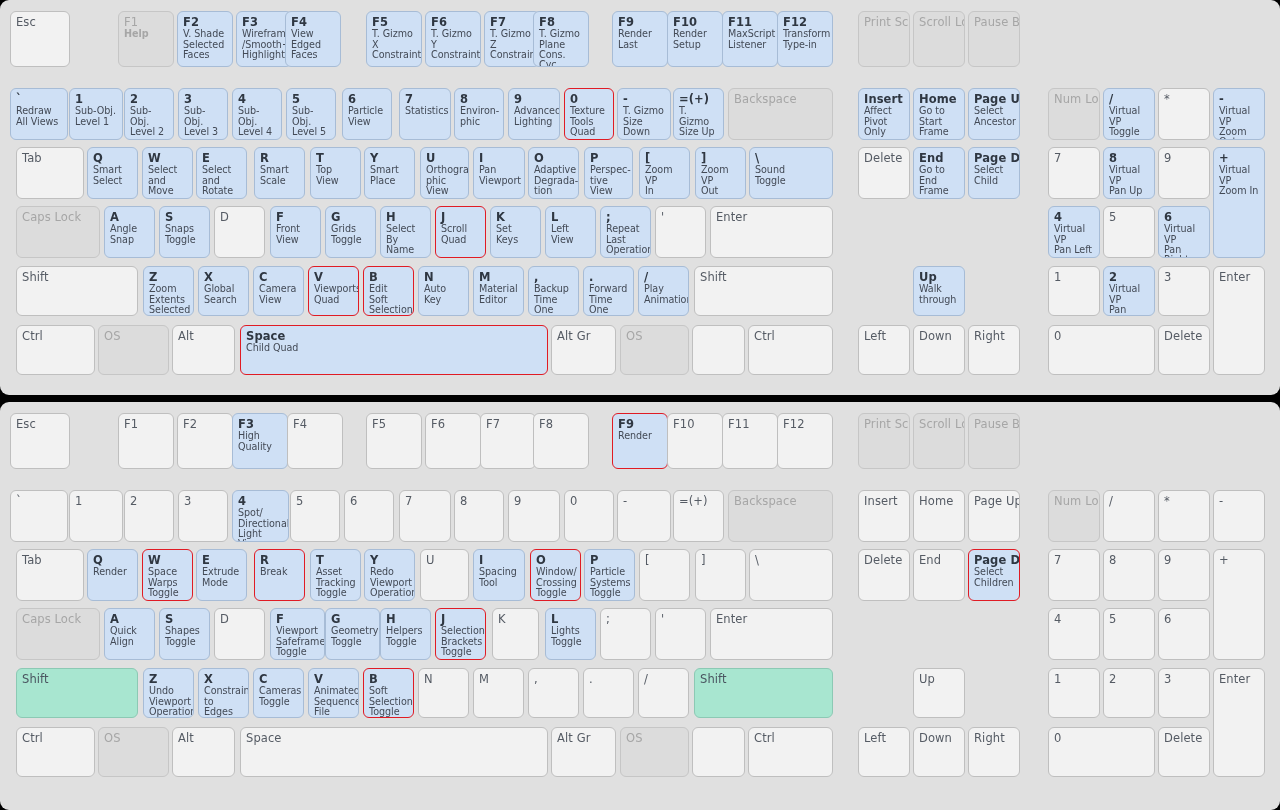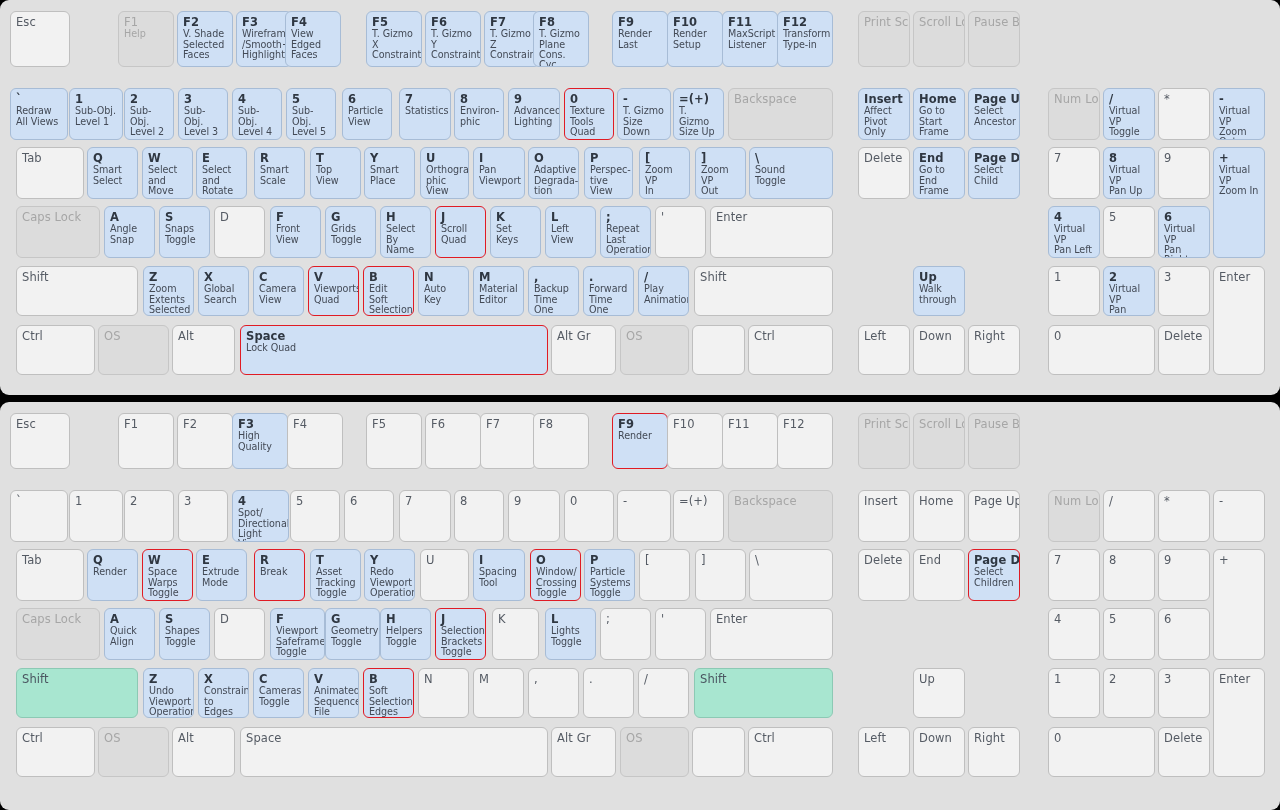--- a/index.html
+++ b/index.html
@@ -76,21 +76,21 @@
     background: #a8e6d0;
     border-color: #8cc9b4;
   }
   .key.mint .kcap { color: #4a5560; font-weight: normal; }
   
   .key.dim {
     background: #dcdcdc;
     border-color: #c6c6c6;
   }
   .key.dim .kcap { color: #a6a6a6; font-weight: normal; }
-  .key.dim .klabel { color: #a6a6a6; }
+  .key.dim .klabel { color: #a6a6a6; font-weight: bold; }
 </style>
 </head>
 <body>
 
 <div class="screen">
   <div class="kbd-panel" id="panel-0">
       <div class="key plain" style="left: 10px; top: 11px; width: 60px; height: 56px;">
         <span class="kcap">Esc</span>
       </div>
       <div class="key dim" style="left: 118px; top: 11px; width: 56px; height: 56px;">
@@ -419,21 +419,21 @@
         <span class="kcap">Ctrl</span>
       </div>
       <div class="key dim plain" style="left: 98px; top: 325px; width: 71px; height: 50px;">
         <span class="kcap">OS</span>
       </div>
       <div class="key plain" style="left: 172px; top: 325px; width: 63px; height: 50px;">
         <span class="kcap">Alt</span>
       </div>
       <div class="key assigned hilite" style="left: 240px; top: 325px; width: 308px; height: 50px;">
         <span class="kcap">Space</span>
-        <span class="klabel">Lock Quad</span>
+        <span class="klabel">Child Quad</span>
       </div>
       <div class="key plain" style="left: 551px; top: 325px; width: 65px; height: 50px;">
         <span class="kcap">Alt Gr</span>
       </div>
       <div class="key dim plain" style="left: 620px; top: 325px; width: 69px; height: 50px;">
         <span class="kcap">OS</span>
       </div>
       <div class="key plain" style="left: 692px; top: 325px; width: 53px; height: 50px;">
         <span class="kcap"></span>
       </div>
@@ -793,21 +793,21 @@
       <div class="key assigned" style="left: 308px; top: 266px; width: 51px; height: 50px;">
         <span class="kcap">V</span>
         <span class="klabel">Animated
 Sequence
 File</span>
       </div>
       <div class="key assigned hilite" style="left: 363px; top: 266px; width: 51px; height: 50px;">
         <span class="kcap">B</span>
         <span class="klabel">Soft
 Selection
-Edges</span>
+Toggle</span>
       </div>
       <div class="key plain" style="left: 418px; top: 266px; width: 51px; height: 50px;">
         <span class="kcap">N</span>
       </div>
       <div class="key plain" style="left: 473px; top: 266px; width: 51px; height: 50px;">
         <span class="kcap">M</span>
       </div>
       <div class="key plain" style="left: 528px; top: 266px; width: 51px; height: 50px;">
         <span class="kcap">,</span>
       </div>

